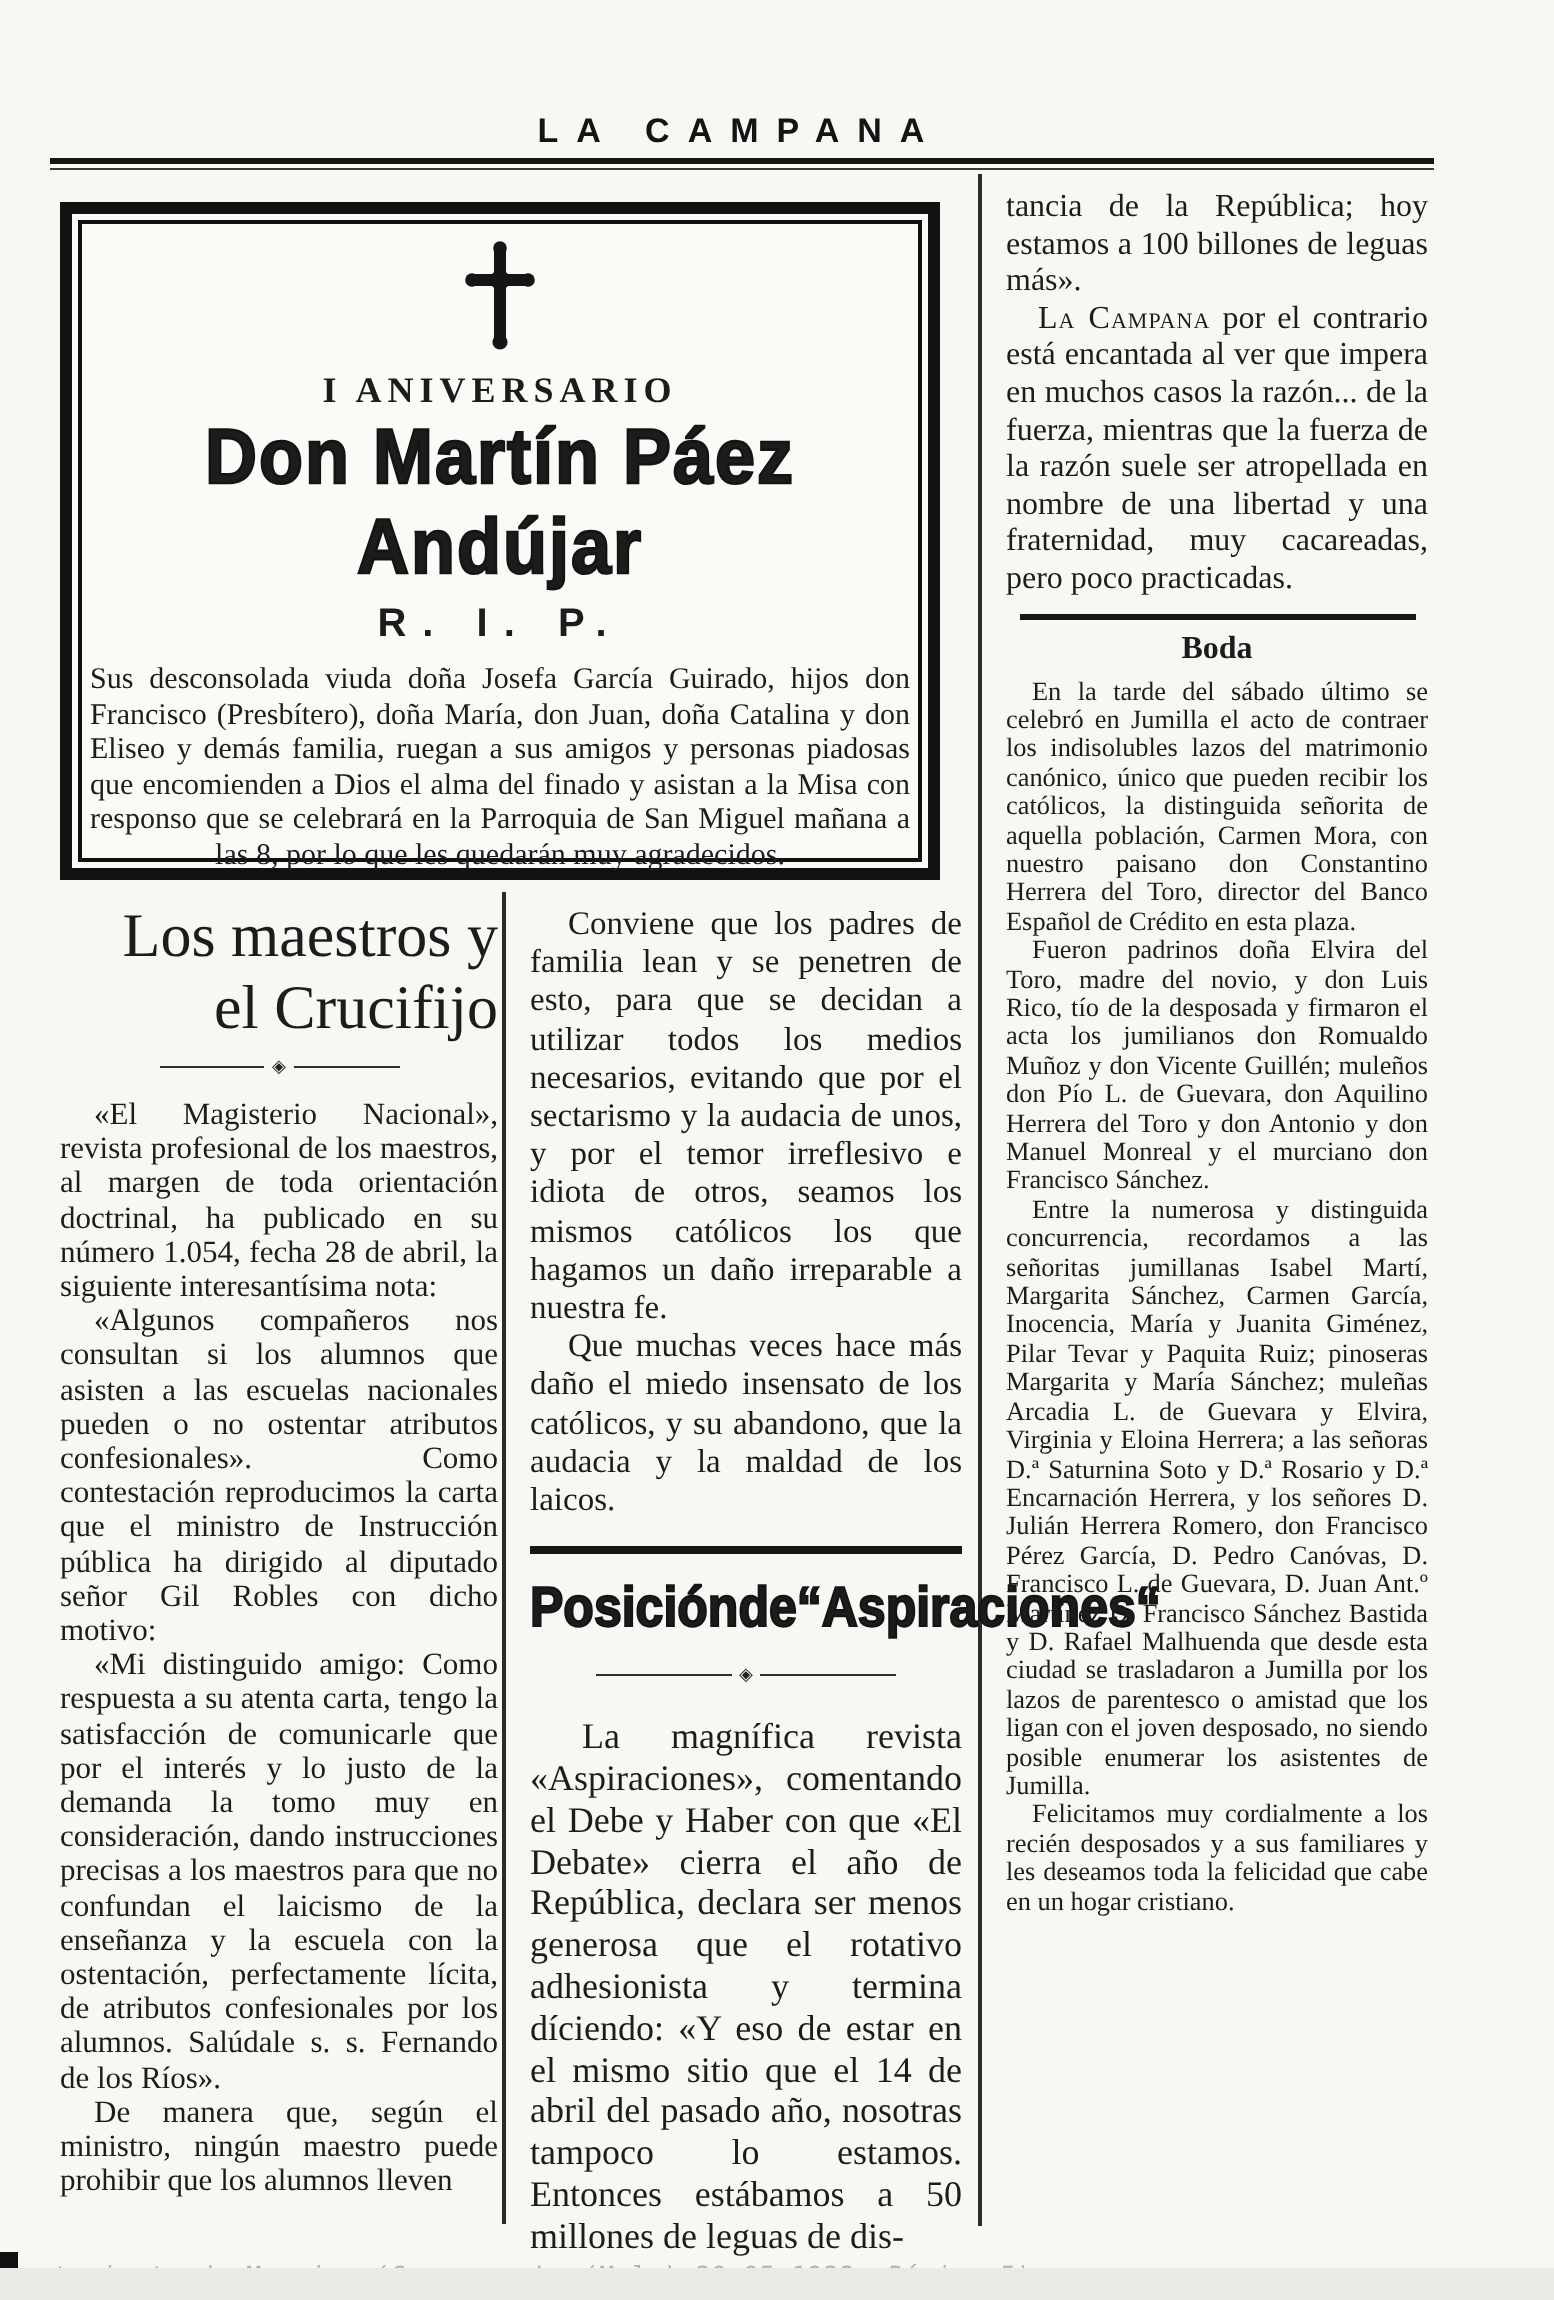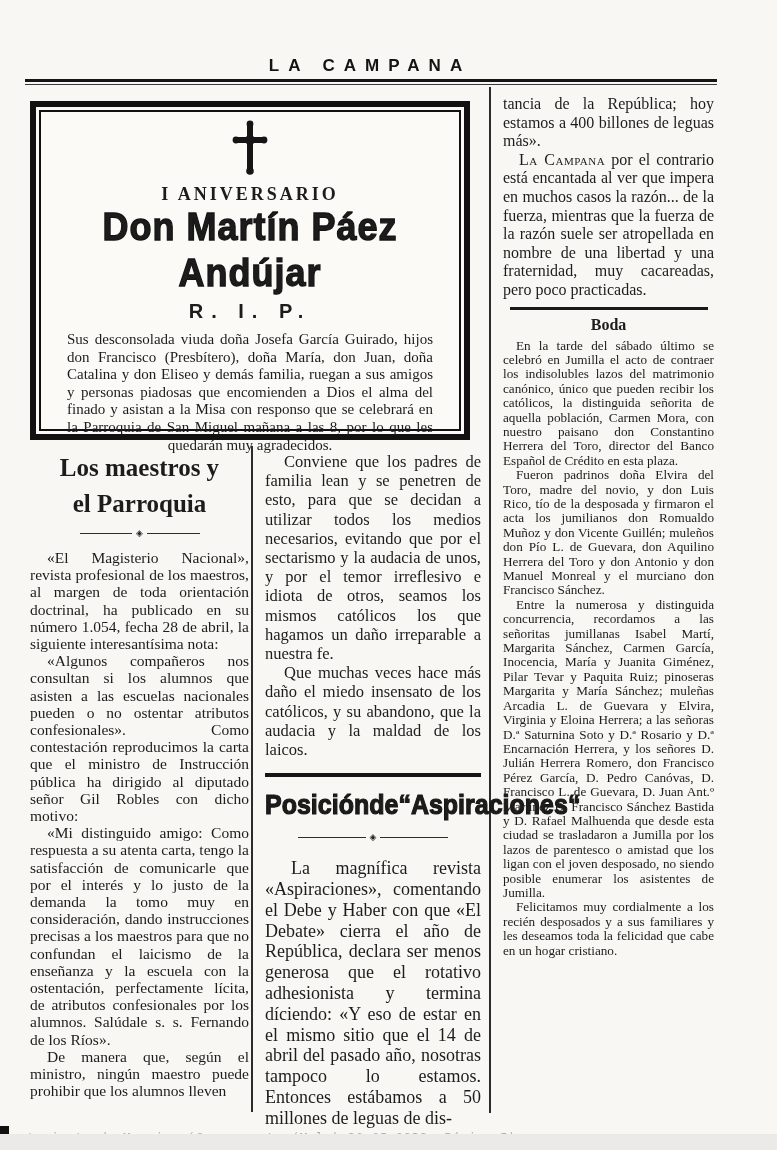--- a/index.html
+++ b/index.html
@@ -15,37 +15,37 @@
     font-family:"Liberation Sans", sans-serif; font-weight:bold;
     font-size:17px; letter-spacing:9px; color:#141414;
   }
   .header-rule { position:absolute; top:79px; left:25px; width:692px; border-top:3px solid #151515; }
   .header-rule::after { content:""; display:block; margin-top:2px; border-top:1px solid #3a3a3a; }
   
   .vline-a { position:absolute; left:489px; top:87px; height:1026px; width:2px; background:#2b2b2b; }
   .vline-b { position:absolute; left:251px; top:446px; height:666px; width:2px; background:#2b2b2b; }
   
   .obituary { position:absolute; left:30px; top:101px; width:440px; height:339px; border:6px solid #111; background:#fbfaf7; }
-  .obituary-inner { position:absolute; inset:3px; border:2px solid #111; padding:5px 26px 0; text-align:center; }
+  .obituary-inner { position:absolute; inset:3px; border:2px solid #111; padding:5px 4px 0; text-align:center; }
   .cross { display:inline-block; margin-top:3px; }
   .anniversary { font-size:18px; font-weight:bold; letter-spacing:3px; margin-top:4px; }
   .deceased-name {
     font-family:"Liberation Sans", sans-serif; font-weight:bold; font-size:36px;
     letter-spacing:1px; margin-top:3px; -webkit-text-stroke:1.2px #141414; transform:scaleY(1.08);
   }
   .death-line { font-size:17px; font-weight:bold; margin-top:7px; }
   .rip { font-family:"Liberation Sans", sans-serif; font-weight:bold; font-size:20px; letter-spacing:8px; margin-top:8px;text-align:center; }
   .obit-body { font-size:15px; line-height:17.6px; text-align:justify; text-align-last:center; margin-top:8px; }
   
   .orn-divider { display:flex; align-items:center; color:#222; }
   .orn-divider::before, .orn-divider::after { content:""; flex:1; border-top:1px solid #2e2e2e; }
   .orn-divider .orn { font-size:9px; padding:0 4px; line-height:1; }
   
   .col-left { position:absolute; left:30px; top:450px; width:219px; }
-  .left-title { text-align:center; font-weight:bold; font-size:25px; line-height:36px; }
+  .left-title { text-align:right; font-weight:normal; font-size:31px; line-height:36px; }
   .left-title span { display:block; }
   .col-left .orn-divider { width:120px; margin:7px auto 11px; }
   .col-left p { font-size:15.5px; line-height:17.2px; text-align:justify; text-indent:17px; }
   
   .col-mid { position:absolute; left:265px; top:452px; width:216px; }
   .col-mid .top p { font-size:16.5px; line-height:19.2px; text-align:justify; text-indent:19px; }
   .col-mid .top p.noindent { text-indent:0; }
   .thick-rule { border-top:4px solid #161616; margin-top:14px; }
   .aspiraciones-headline {
     display:flex; justify-content:space-between; align-items:baseline; margin-top:13px;
@@ -99,21 +99,21 @@
       <div class="anniversary">I ANIVERSARIO</div>
       <div class="deceased-name">Don Martín Páez Andújar</div>
       <div class="rip">R. I. P.</div>
       <div class="obit-body">Sus desconsolada viuda doña Josefa García Guirado, hijos don Francisco (Presbítero), doña María, don Juan, doña Catalina y don Eliseo y demás familia, ruegan a sus amigos y personas piadosas que encomienden a Dios el alma del finado y asistan a la Misa con responso que se celebrará en la Parroquia de San Miguel mañana a las 8, por lo que les quedarán muy agradecidos.</div>
     </div>
   </div>
 
   <div class="col-left">
     <div class="left-title">
       <span>Los maestros y</span>
-      <span>el Parroquia</span>
+      <span>el Crucifijo</span>
     </div>
     <div class="orn-divider">
       <span class="orn">◈</span>
     </div>
     <p>«El Magisterio Nacional», revista profesional de los maestros, al margen de toda orientación doctrinal, ha publicado en su número 1.054, fecha 28 de abril, la siguiente interesantísima nota:</p>
     <p>«Algunos compañeros nos consultan si los alumnos que asisten a las escuelas nacionales pueden o no ostentar atributos confesionales». Como contestación reproducimos la carta que el ministro de Instrucción pública ha dirigido al diputado señor Gil Robles con dicho motivo:</p>
     <p>«Mi distinguido amigo: Como respuesta a su atenta carta, tengo la satisfacción de comunicarle que por el interés y lo justo de la demanda la tomo muy en consideración, dando instrucciones precisas a los maestros para que no confundan el laicismo de la enseñanza y la escuela con la ostentación, perfectamente lícita, de atributos confesionales por los alumnos. Salúdale s. s. Fernando de los Ríos».</p>
     <p>De manera que, según el ministro, ningún maestro puede prohibir que los alumnos lleven</p>
   </div>
 
@@ -131,21 +131,21 @@
     <div class="orn-divider">
       <span class="orn">◈</span>
     </div>
     <div class="article">
       <p>La magnífica revista «Aspiraciones», comentando el Debe y Haber con que «El Debate» cierra el año de República, declara ser menos generosa que el rotativo adhesionista y termina díciendo: «Y eso de estar en el mismo sitio que el 14 de abril del pasado año, nosotras tampoco lo estamos. Entonces estábamos a 50 millones de leguas de dis-</p>
     </div>
   </div>
 
   <div class="col-right">
     <div class="top">
-      <p>tancia de la República; hoy estamos a 400 billones de leguas más».</p>
+      <p>tancia de la República; hoy estamos a 100 billones de leguas más».</p>
       <p class="indent"><span class="smallcaps">La Campana</span><span> por el contrario está encantada al ver que impera en muchos casos la razón... de la fuerza, mientras que la fuerza de la razón suele ser atropellada en nombre de una libertad y una fraternidad, muy cacareadas, pero poco practicadas.</span></p>
     </div>
     <div class="right-rule"></div>
     <div class="boda-title">Boda</div>
     <div class="boda">
       <p>En la tarde del sábado último se celebró en Jumilla el acto de contraer los indisolubles lazos del matrimonio canónico, único que pueden recibir los católicos, la distinguida señorita de aquella población, Carmen Mora, con nuestro paisano don Constantino Herrera del Toro, director del Banco Español de Crédito en esta plaza.</p>
       <p>Fueron padrinos doña Elvira del Toro, madre del novio, y don Luis Rico, tío de la desposada y firmaron el acta los jumilianos don Romualdo Muñoz y don Vicente Guillén; muleños don Pío L. de Guevara, don Aquilino Herrera del Toro y don Antonio y don Manuel Monreal y el murciano don Francisco Sánchez.</p>
       <p>Entre la numerosa y distinguida concurrencia, recordamos a las señoritas jumillanas Isabel Martí, Margarita Sánchez, Carmen García, Inocencia, María y Juanita Giménez, Pilar Tevar y Paquita Ruiz; pinoseras Margarita y María Sánchez; muleñas Arcadia L. de Guevara y Elvira, Virginia y Eloina Herrera; a las señoras D.ª Saturnina Soto y D.ª Rosario y D.ª Encarnación Herrera, y los señores D. Julián Herrera Romero, don Francisco Pérez García, D. Pedro Canóvas, D. Francisco L. de Guevara, D. Juan Ant.º Martínez D. Francisco Sánchez Bastida y D. Rafael Malhuenda que desde esta ciudad se trasladaron a Jumilla por los lazos de parentesco o amistad que los ligan con el joven desposado, no siendo posible enumerar los asistentes de Jumilla.</p>
       <p>Felicitamos muy cordialmente a los recién desposados y a sus familiares y les deseamos toda la felicidad que cabe en un hogar cristiano.</p>
     </div>

